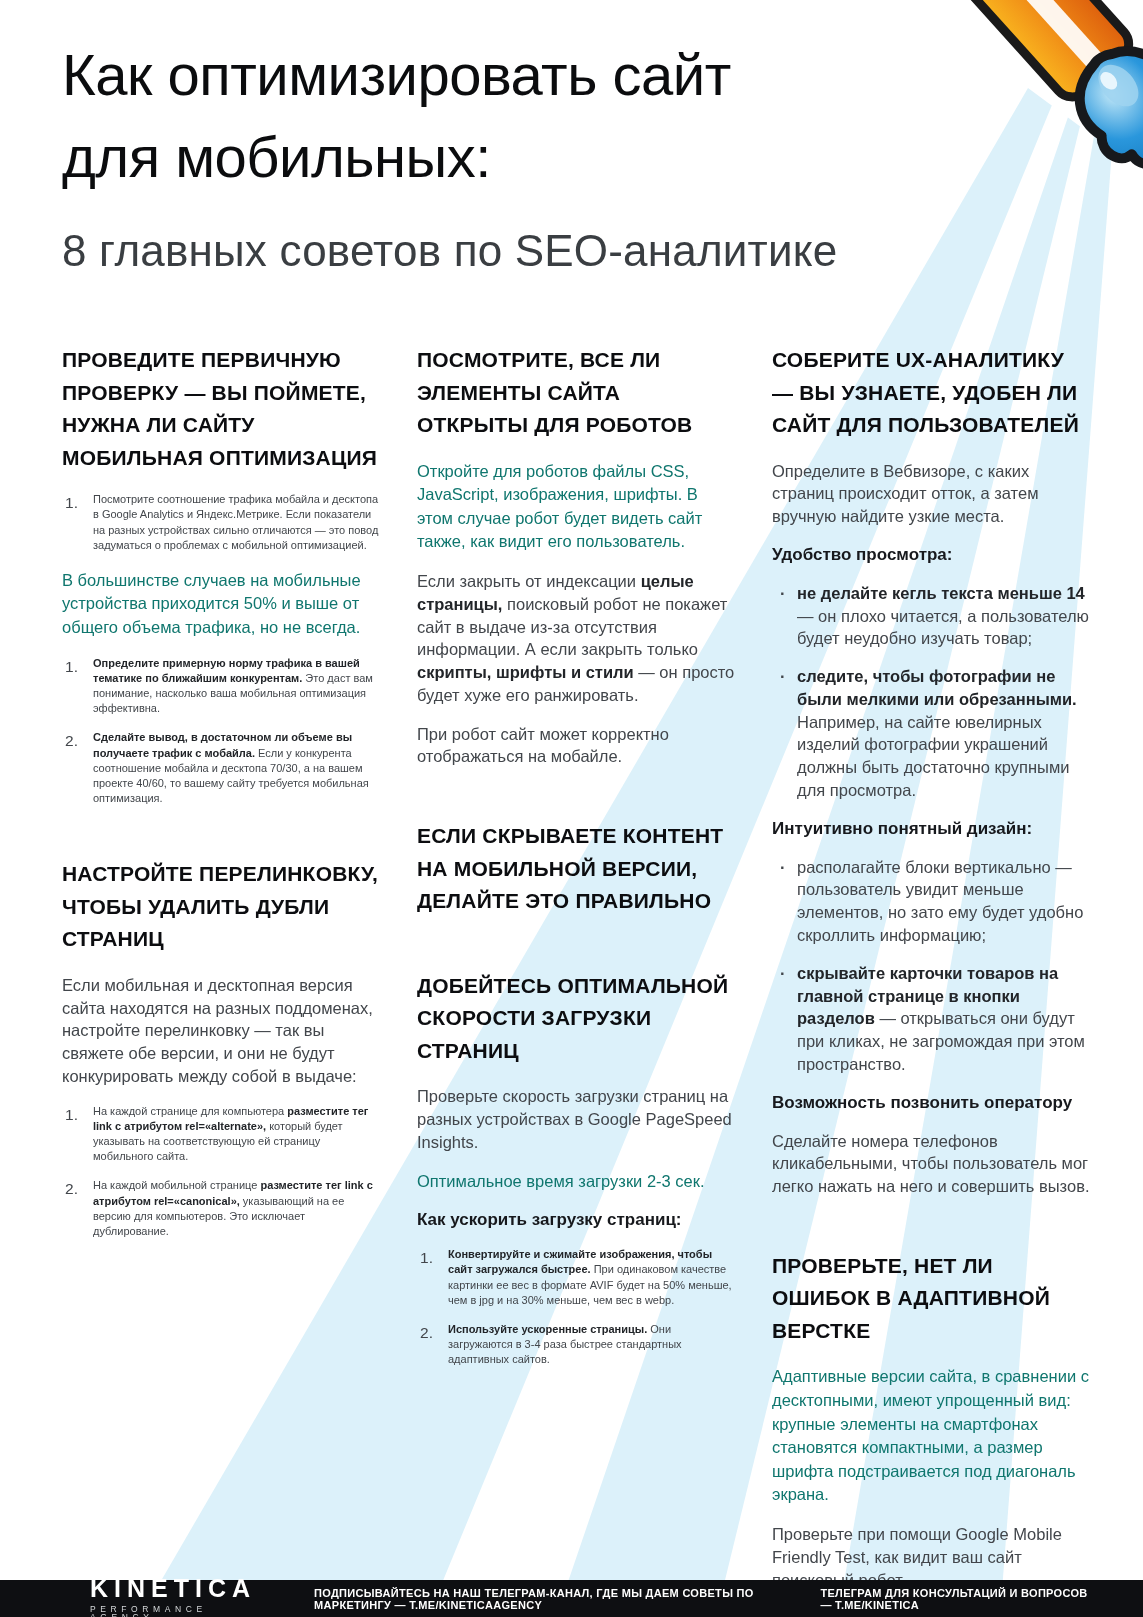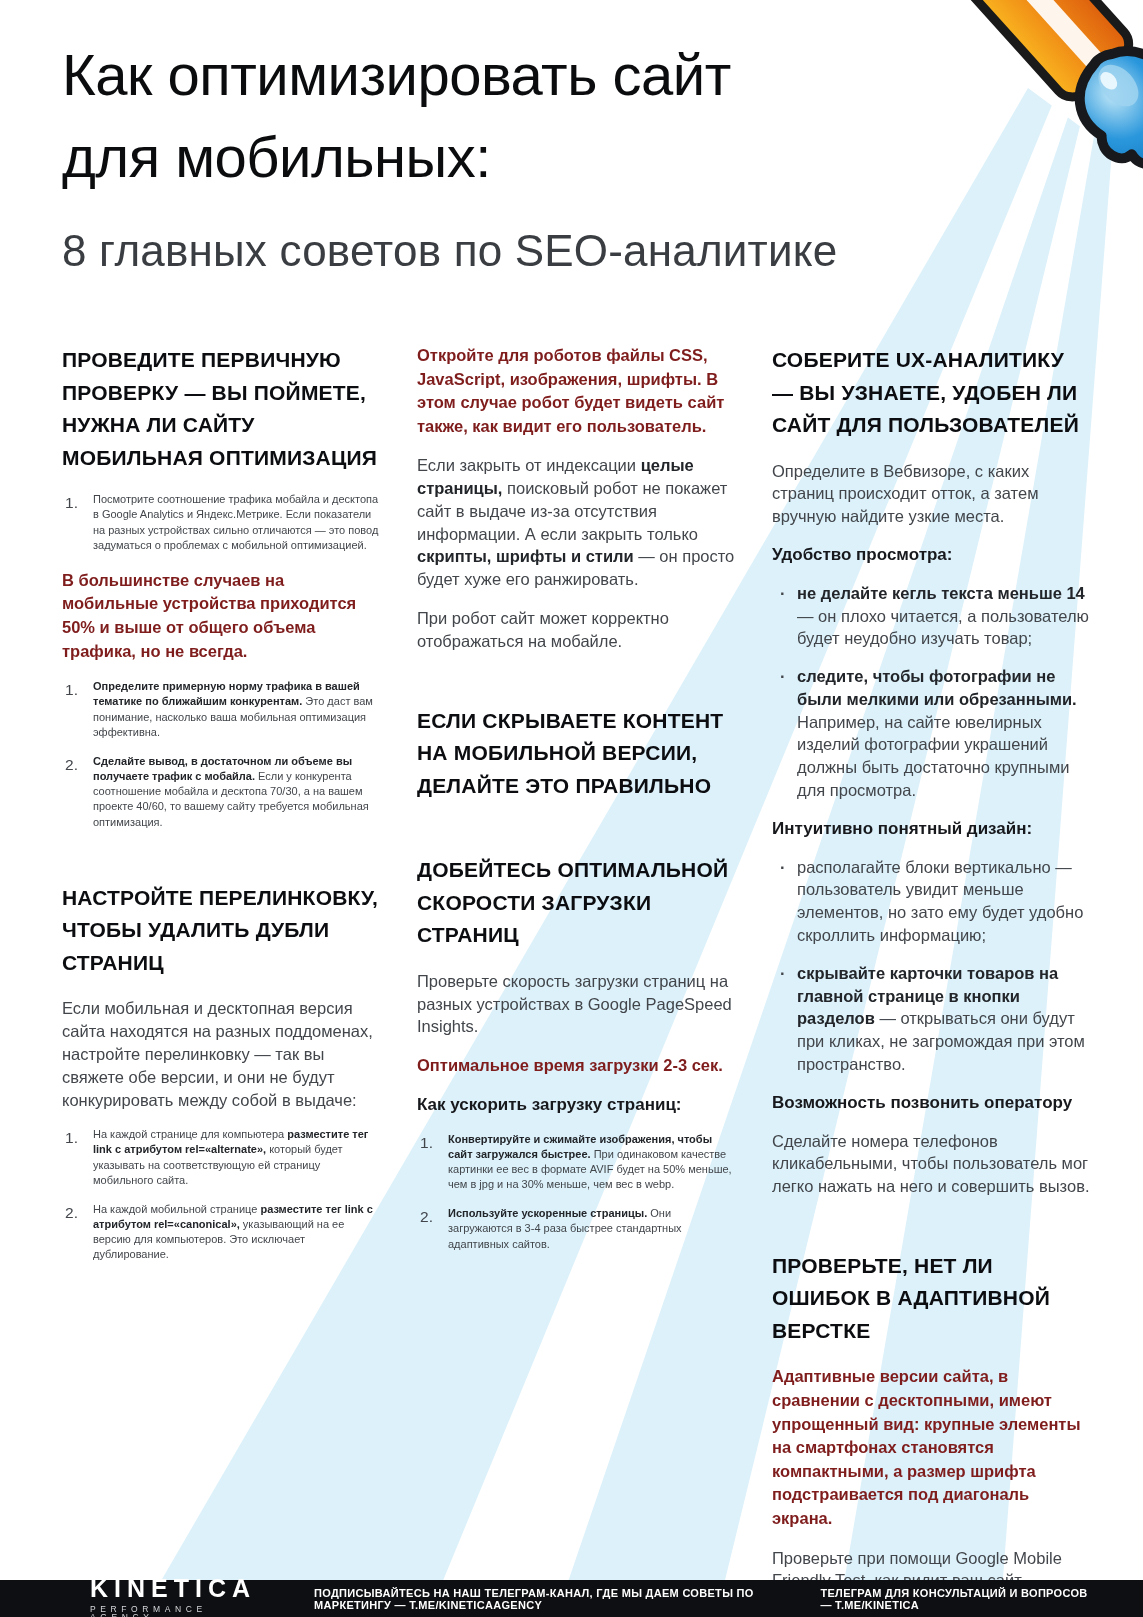--- a/index.html
+++ b/index.html
@@ -36,22 +36,22 @@
     font-size:21px;font-weight:800;color:#0c0d10;
     line-height:1.55;letter-spacing:0.2px;text-transform:uppercase;
     margin:0 0 18px 0;
   }
   .para{
     font-size:16.5px;line-height:1.38;color:#42464b;
     margin:0 0 16px 0;font-weight:400;
   }
   .para .b, .li-runs .b{font-weight:700;color:#222529;}
   .callout{
-    font-size:16.5px;line-height:1.43;font-weight:700;
-    color:#7f1d1d;margin:0 0 16px 0;
+    font-size:16.5px;line-height:1.43;font-weight:400;
+    color:#0f766e;margin:0 0 16px 0;
   }
   .subhead{
     font-size:17px;line-height:1.35;font-weight:700;
     color:#17191d;margin:2px 0 15px 0;
   }
   ol.num-list{list-style:none;counter-reset:li;margin:0 0 16px 0;padding:0 0 0 31px;}
   ol.num-list li{
     counter-increment:li;position:relative;margin:0 0 14px 0;
     font-size:11px;line-height:1.38;color:#42464b;
   }
@@ -156,20 +156,21 @@
             <h2 class="section-heading">НАСТРОЙТЕ ПЕРЕЛИНКОВКУ, ЧТОБЫ УДАЛИТЬ ДУБЛИ СТРАНИЦ</h2>
             <p class="para"><span>Если мобильная и десктопная версия сайта находятся на разных поддоменах, настройте перелинковку — так вы свяжете обе версии, и они не будут конкурировать между собой в выдаче:</span></p>
             <ol class="num-list">
               <li class="li-runs"><span>На каждой странице для компьютера </span><span class="b">разместите тег link с атрибутом rel=«alternate»,</span><span> который будет указывать на соответствующую ей страницу мобильного сайта.</span></li>
               <li class="li-runs"><span>На каждой мобильной странице </span><span class="b">разместите тег link с атрибутом rel=«canonical»,</span><span> указывающий на ее версию для компьютеров. Это исключает дублирование.</span></li>
             </ol>
           </section>
         </div>
         <div class="column">
           <section class="section">
+            <h2 class="section-heading">ПОСМОТРИТЕ, ВСЕ ЛИ ЭЛЕМЕНТЫ САЙТА ОТКРЫТЫ ДЛЯ РОБОТОВ</h2>
             <p class="callout">Откройте для роботов файлы CSS, JavaScript, изображения, шрифты. В этом случае робот будет видеть сайт также, как видит его пользователь.</p>
             <p class="para"><span>Если закрыть от индексации </span><span class="b">целые страницы,</span><span> поисковый робот не покажет сайт в выдаче из-за отсутствия информации. А если закрыть только </span><span class="b">скрипты, шрифты и стили</span><span> — он просто будет хуже его ранжировать.</span></p>
             <p class="para"><span>При робот сайт может корректно отображаться на мобайле.</span></p>
           </section>
           <section class="section">
             <h2 class="section-heading">ЕСЛИ СКРЫВАЕТЕ КОНТЕНТ НА МОБИЛЬНОЙ ВЕРСИИ, ДЕЛАЙТЕ ЭТО ПРАВИЛЬНО</h2>
           </section>
           <section class="section">
             <h2 class="section-heading">ДОБЕЙТЕСЬ ОПТИМАЛЬНОЙ СКОРОСТИ ЗАГРУЗКИ СТРАНИЦ</h2>
             <p class="para"><span>Проверьте скорость загрузки страниц на разных устройствах в Google PageSpeed Insights.</span></p>

